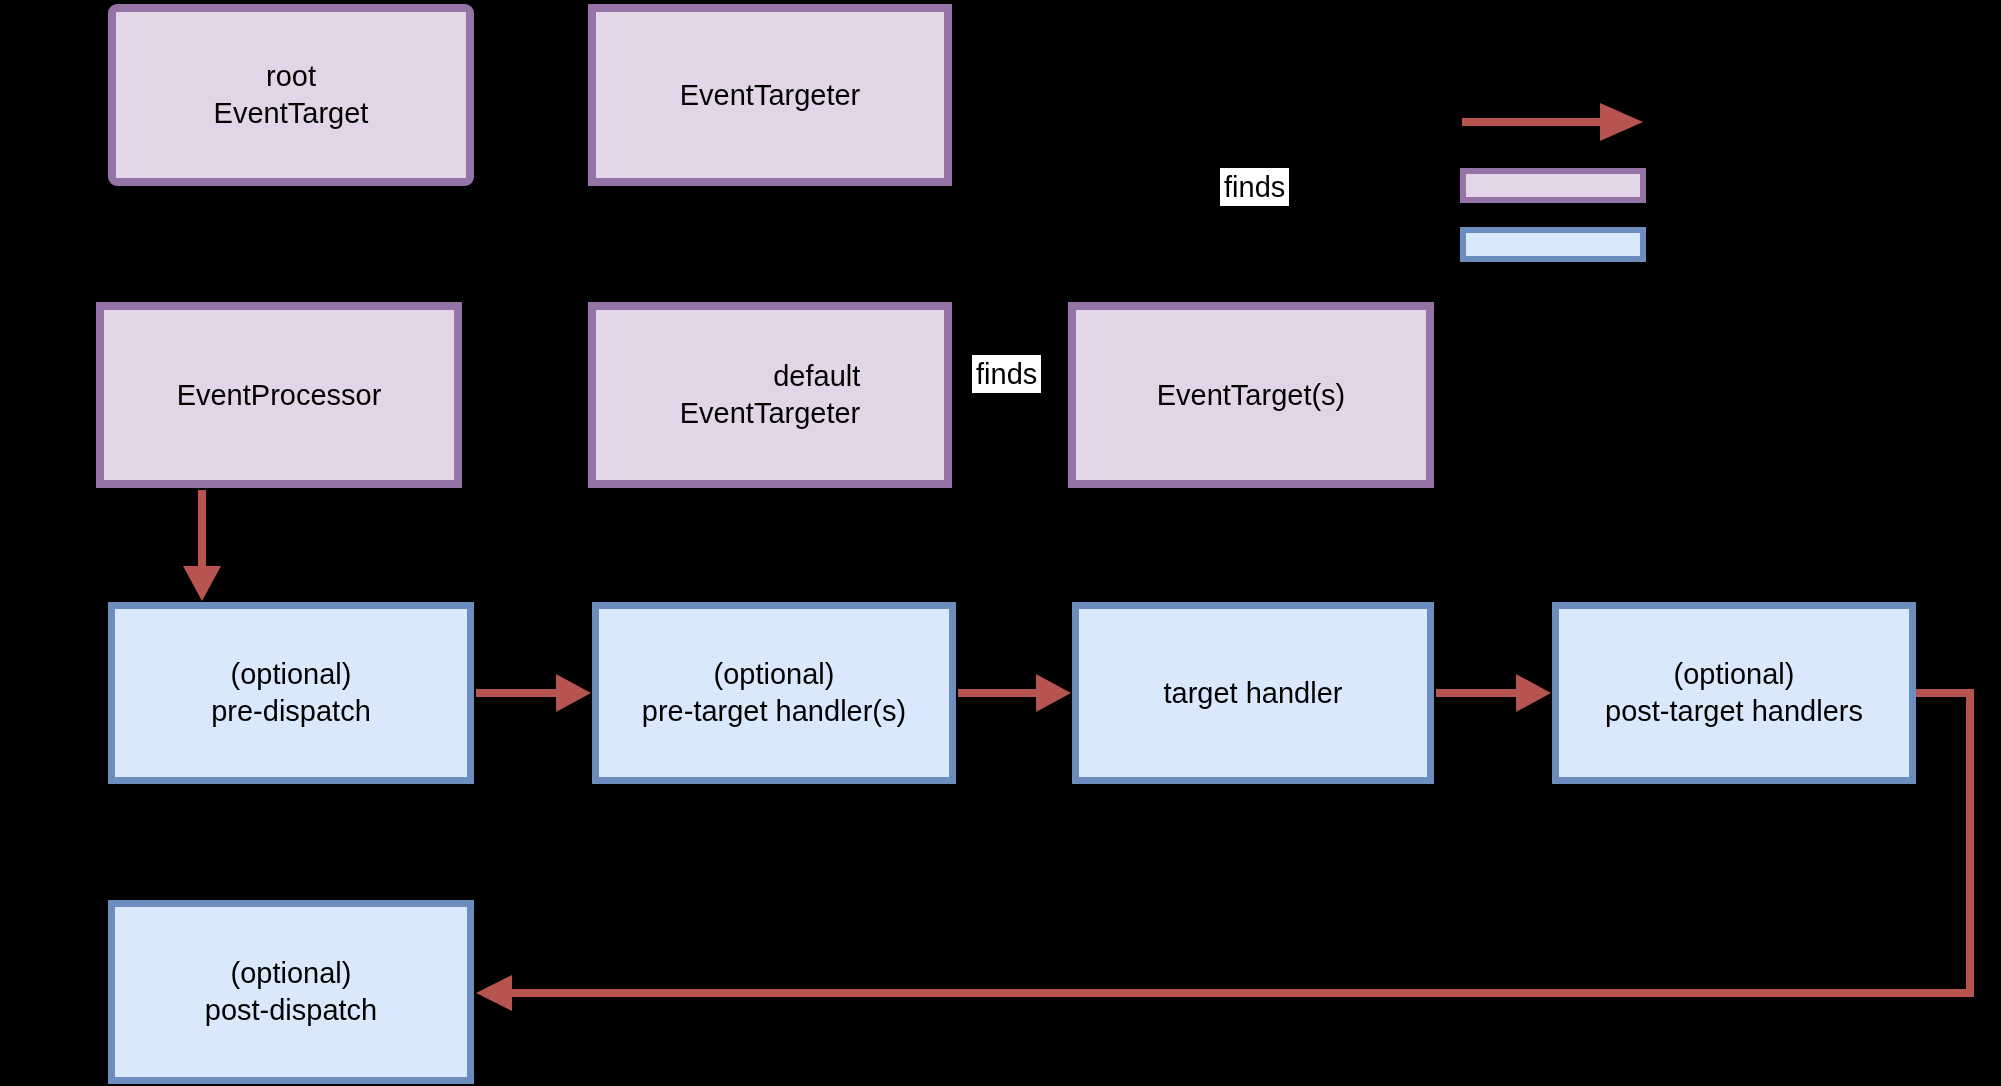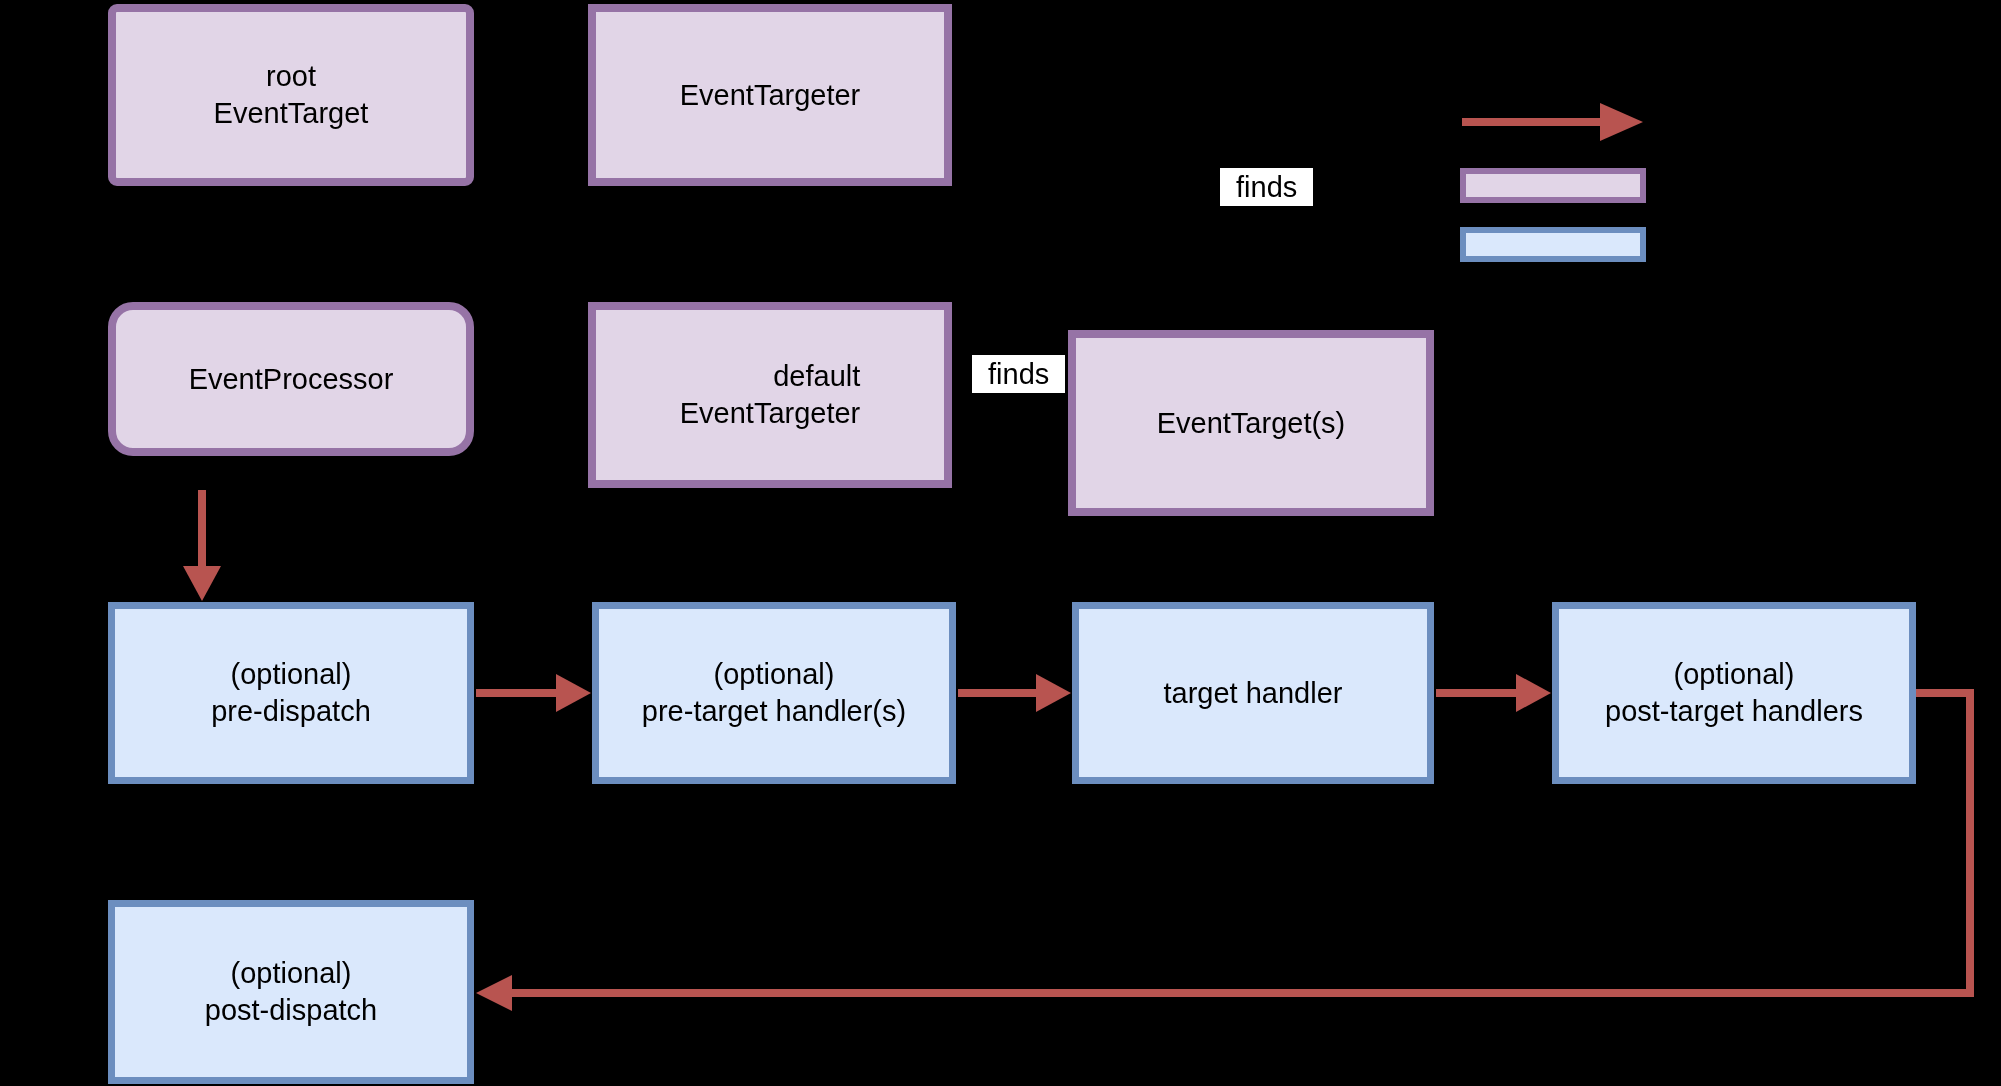--- a/index.html
+++ b/index.html
@@ -45,21 +45,21 @@
     font-size: 29px;
     line-height: 37px;
     color: var(--label-text);
   }
   .edge-label {
     position: absolute;
     background: var(--finds-bg);
     color: var(--label-text);
     font-size: 29px;
     line-height: 38px;
-    padding: 0 16px;
+    padding: 0 4px;
   }
   .legend-swatch {
     position: absolute;
     width: 186px;
   }
   .legend-swatch.purple {
     background: var(--purple-fill);
     border: 6px solid var(--purple-border);
     height: 35px;
   }
@@ -117,32 +117,32 @@
   </div>
 
   <div class="node purple" style="left:588px; top:4px; width:364px; height:182px;">
     <span class="node-label">EventTargeter</span>
   </div>
 
   <span class="edge-label" style="left:1220px; top:168px;">finds</span>
   <div class="legend-swatch purple" style="left:1460px; top:168px;"></div>
   <div class="legend-swatch blue" style="left:1460px; top:227px;"></div>
 
-  <div class="node purple" style="left:108px; top:302px; width:366px; height:154px;border-radius:25px;">
+  <div class="node purple" style="left:96px; top:302px; width:366px; height:186px;">
     <span class="node-label">EventProcessor</span>
   </div>
 
   <div class="node purple" style="left:588px; top:302px; width:364px; height:186px;text-align:right;">
     <span class="node-label">default
 EventTargeter</span>
   </div>
 
   <span class="edge-label" style="left:972px; top:355px;">finds</span>
 
-  <div class="node purple" style="left:1068px; top:302px; width:366px; height:186px;margin-top:28px;">
+  <div class="node purple" style="left:1068px; top:302px; width:366px; height:186px;">
     <span class="node-label">EventTarget(s)</span>
   </div>
 
   <div class="node blue" style="left:108px; top:602px; width:366px; height:182px;">
     <span class="node-label">(optional)
 pre-dispatch</span>
   </div>
 
   <div class="node blue" style="left:592px; top:602px; width:364px; height:182px;">
     <span class="node-label">(optional)

